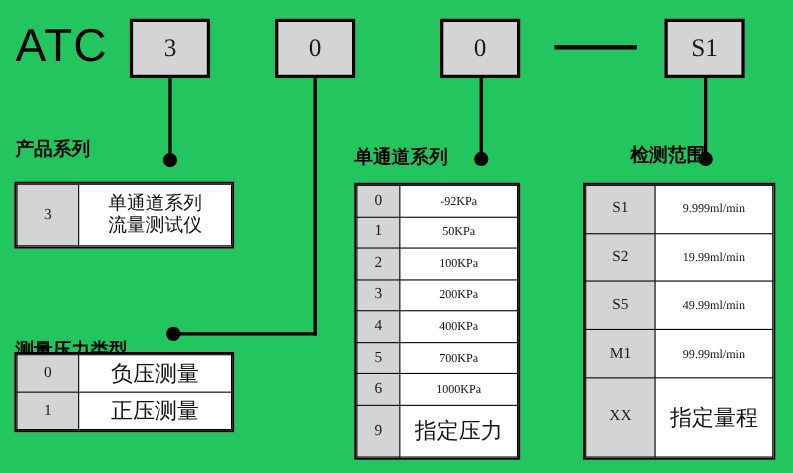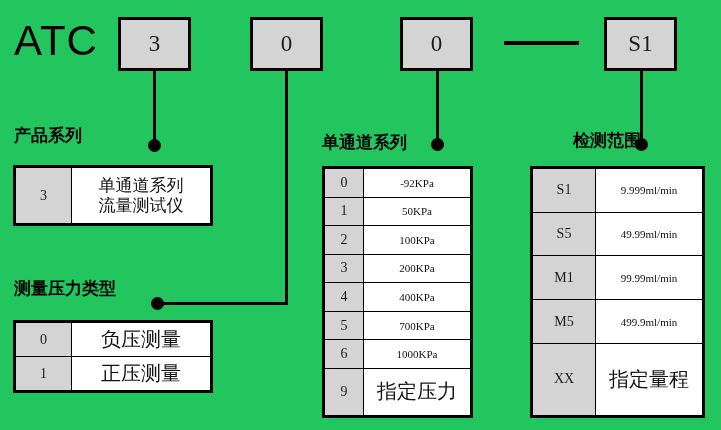--- a/index.html
+++ b/index.html
@@ -163,21 +163,21 @@
         <td class="code" style="width:55px;">3</td>
         <td class="val cjk-2">
           <div style="white-space:pre-line;">单通道系列
 流量测试仪</div>
         </td>
       </tr>
     </tbody>
       </table>
   </div>
 
-  <div class="caption" style="left:14px; top:277px;">测量压力类型</div>
+  <div class="caption" style="left:14px; top:307px;">测量压力类型</div>
 
   <div class="tbl" style="left:13px; top:320px; width:200px; height:73px;">
     <table>
       <tbody>
           <tr>
         <td class="code" style="width:55px;">0</td>
         <td class="val cjk">负压测量</td>
       </tr>
       <tr>
         <td class="code">1</td>
@@ -231,32 +231,32 @@
   <div class="caption" style="left:533px; top:129px;margin-left:40px;">检测范围</div>
 
   <div class="tbl" style="left:530px; top:166px; width:175px; height:252px;">
     <table>
       <tbody>
           <tr>
         <td class="code" style="width:62px;">S1</td>
         <td class="val">9.999ml/min</td>
       </tr>
       <tr>
+        <td class="code">S2</td>
+        <td class="val">19.99ml/min</td>
+      </tr>
+      <tr>
         <td class="code">S5</td>
         <td class="val">49.99ml/min</td>
       </tr>
       <tr>
         <td class="code">M1</td>
         <td class="val">99.99ml/min</td>
       </tr>
       <tr>
-        <td class="code">M5</td>
-        <td class="val">499.9ml/min</td>
-      </tr>
-      <tr>
         <td class="code">XX</td>
         <td class="val cjk">指定量程</td>
       </tr>
     </tbody>
       </table>
   </div>
 
 </div>
 
 </body></html>

